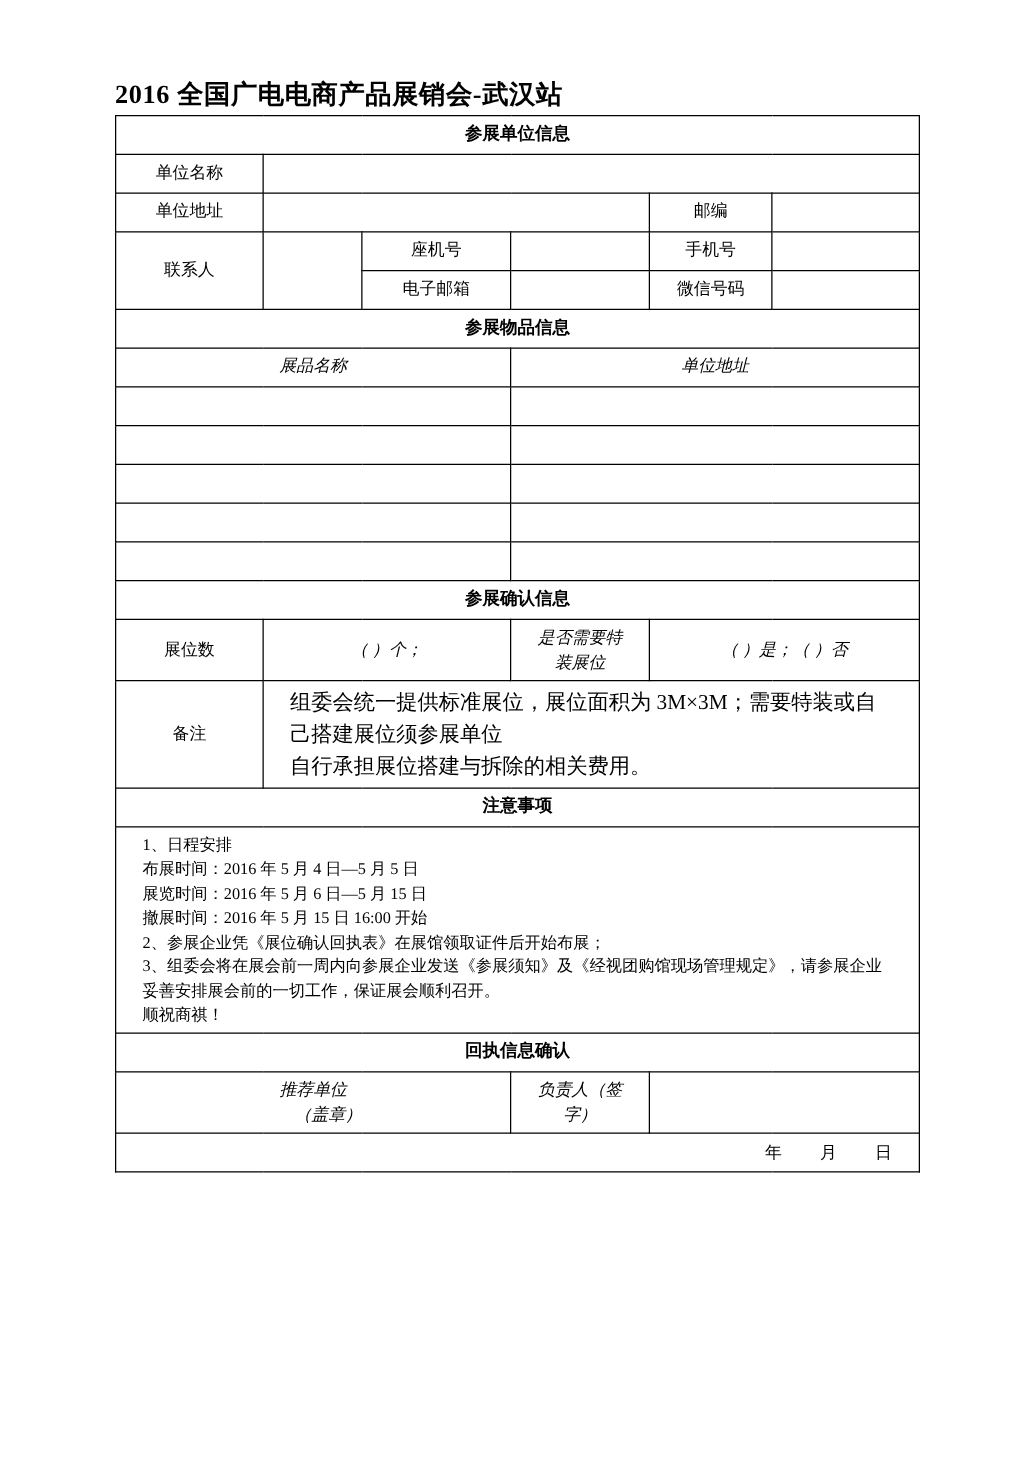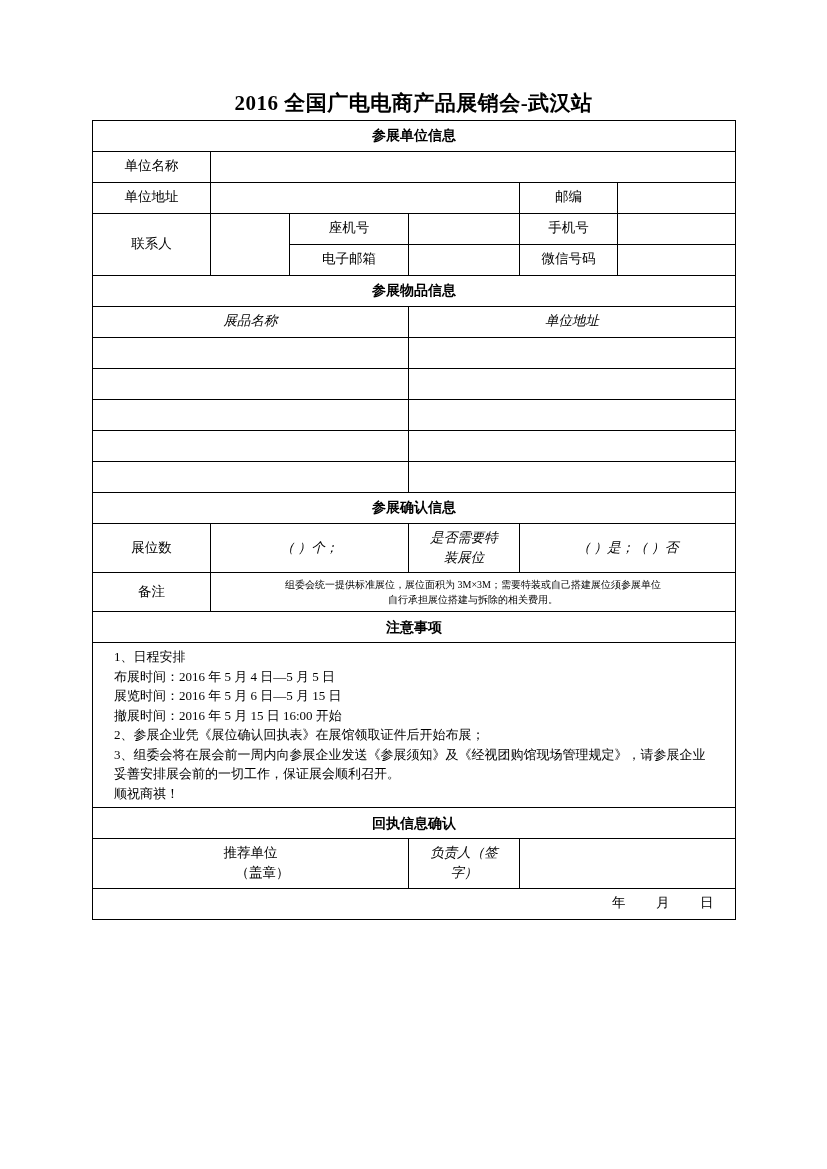--- a/index.html
+++ b/index.html
@@ -15,25 +15,23 @@
     position: relative;
   }
   .page {
     width: 827px;
     height: 1169px;
     box-sizing: border-box;
     padding: 60px 92px 0 92px;
     position: relative;
   }
   .title-main {
-    text-align: center;
     font-size: 21px;
     font-weight: bold;
     letter-spacing: 0.5px;
-    margin-top: 28px;
     margin-bottom: 0;
     line-height: 1.5;
   }
   .title-sub {
     text-align: center;
     font-size: 20px;
     font-weight: bold;
     letter-spacing: 0.5px;
     margin-top: 18px;
     margin-bottom: 14px;
@@ -64,42 +62,43 @@
     margin-top: 20px;
   }
   .cell-center {
     text-align: center;
     font-style: italic;
   }
   .blank-row td {
     height: 33px;
   }
   .note-cell {
-    font-size: 10px;
+    font-size: 17px;
     line-height: 1.6;
-    text-align: center;
+    text-align: left;
     padding: 5px 8px;
   }
   .notice-cell {
     font-size: 13px;
     line-height: 1.72;
     text-align: left;
     padding: 6px 8px 8px 8px;
   }
   .notice-cell div {
     white-space: nowrap;
   }
   .tall-cell {
     height: 76px;
     vertical-align: middle;
   }
   .recommend {
     text-align: center;
     line-height: 1.9;
     font-size: 13.5px;
+    font-style: italic;
   }
   .recommend .seal {
     display: block;
     text-align: center;
     padding-left: 24px;
   }
   .date-row td {
     height: 30px;
     text-align: right;
     padding-right: 86px;

